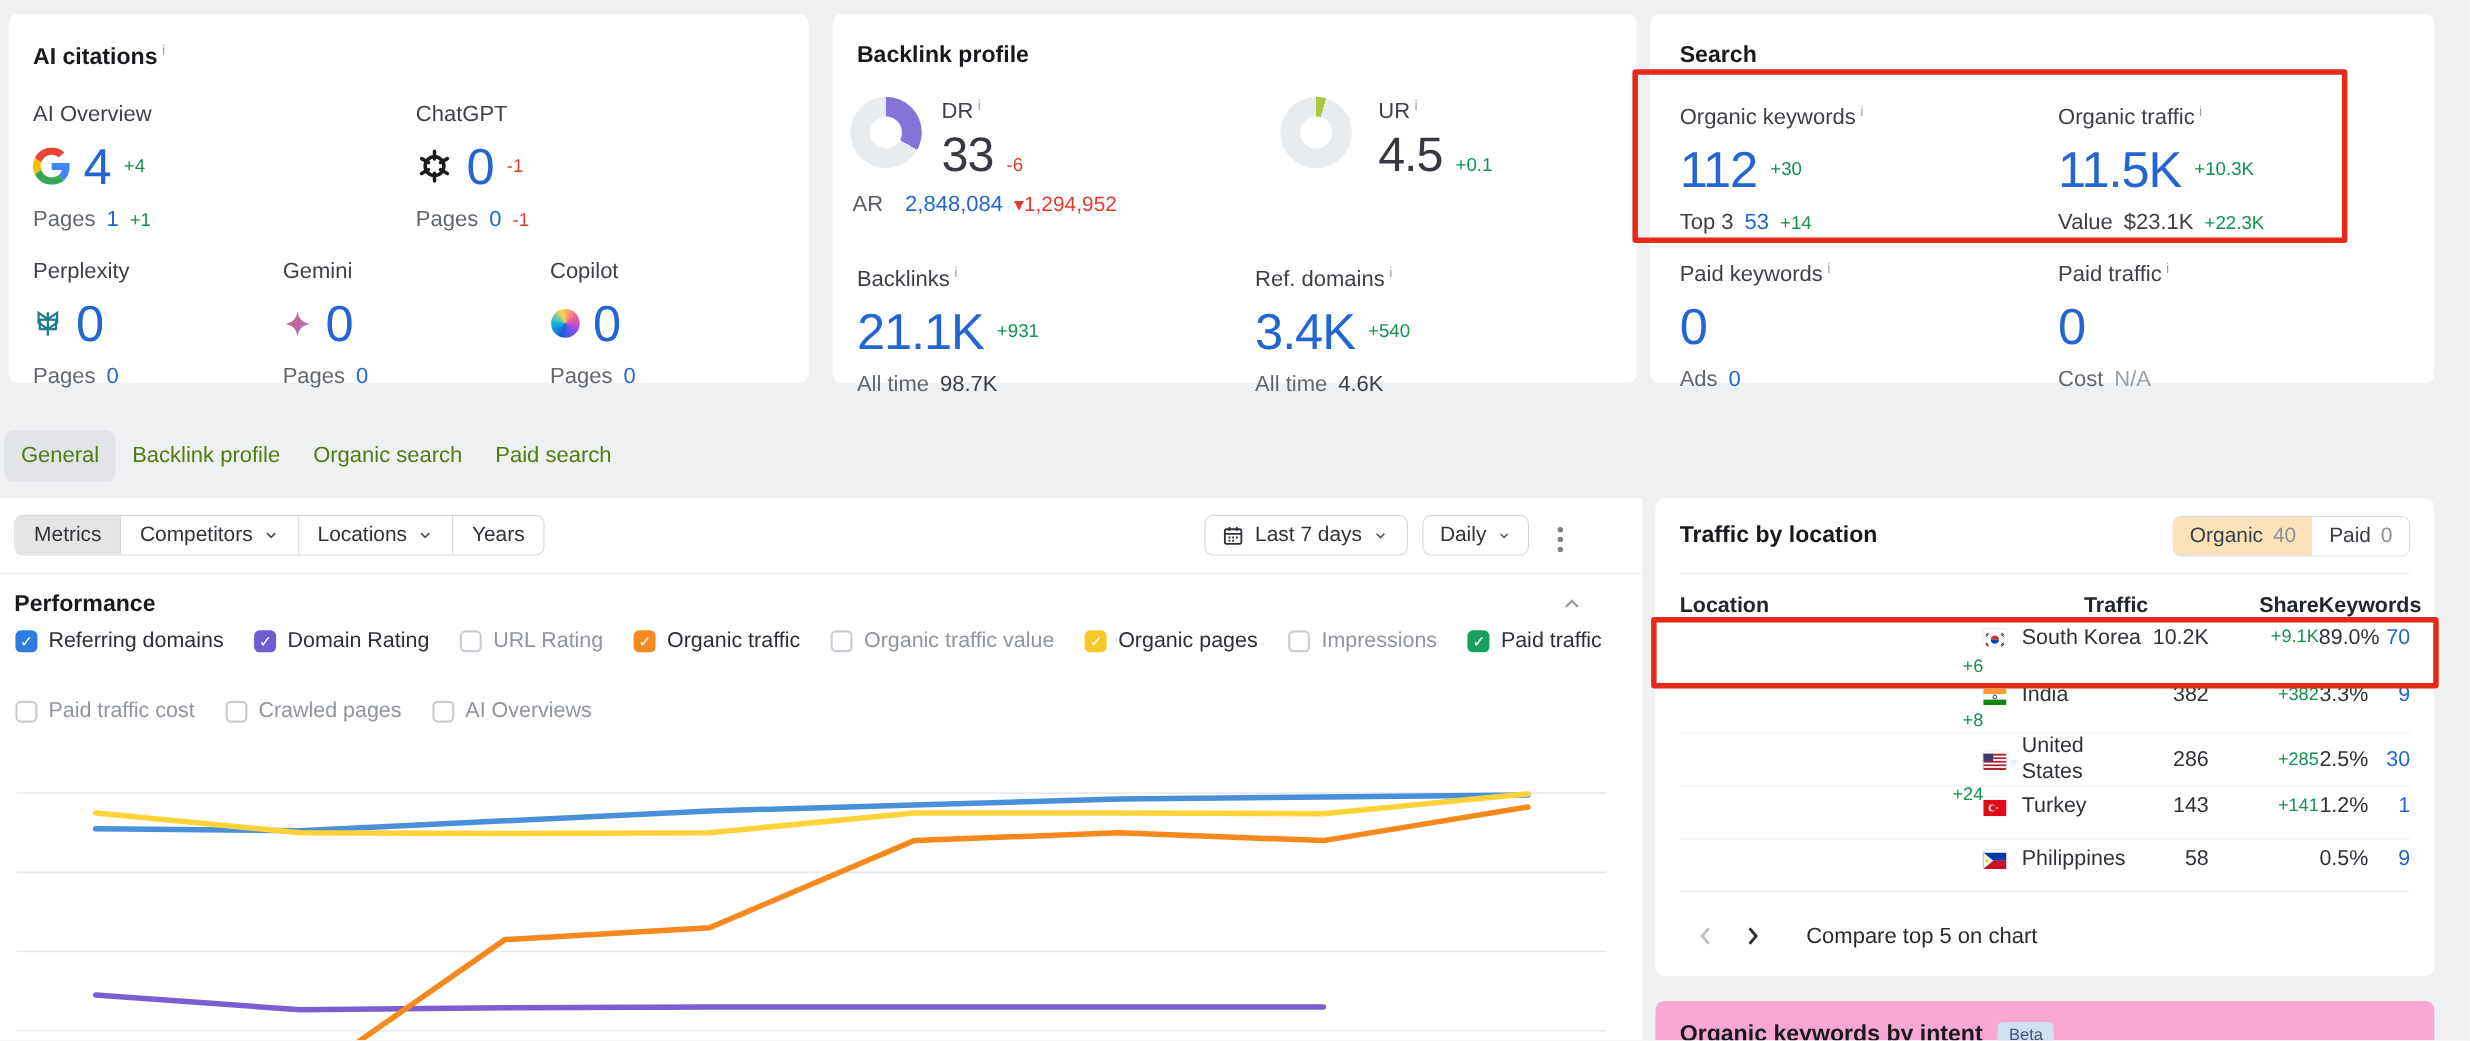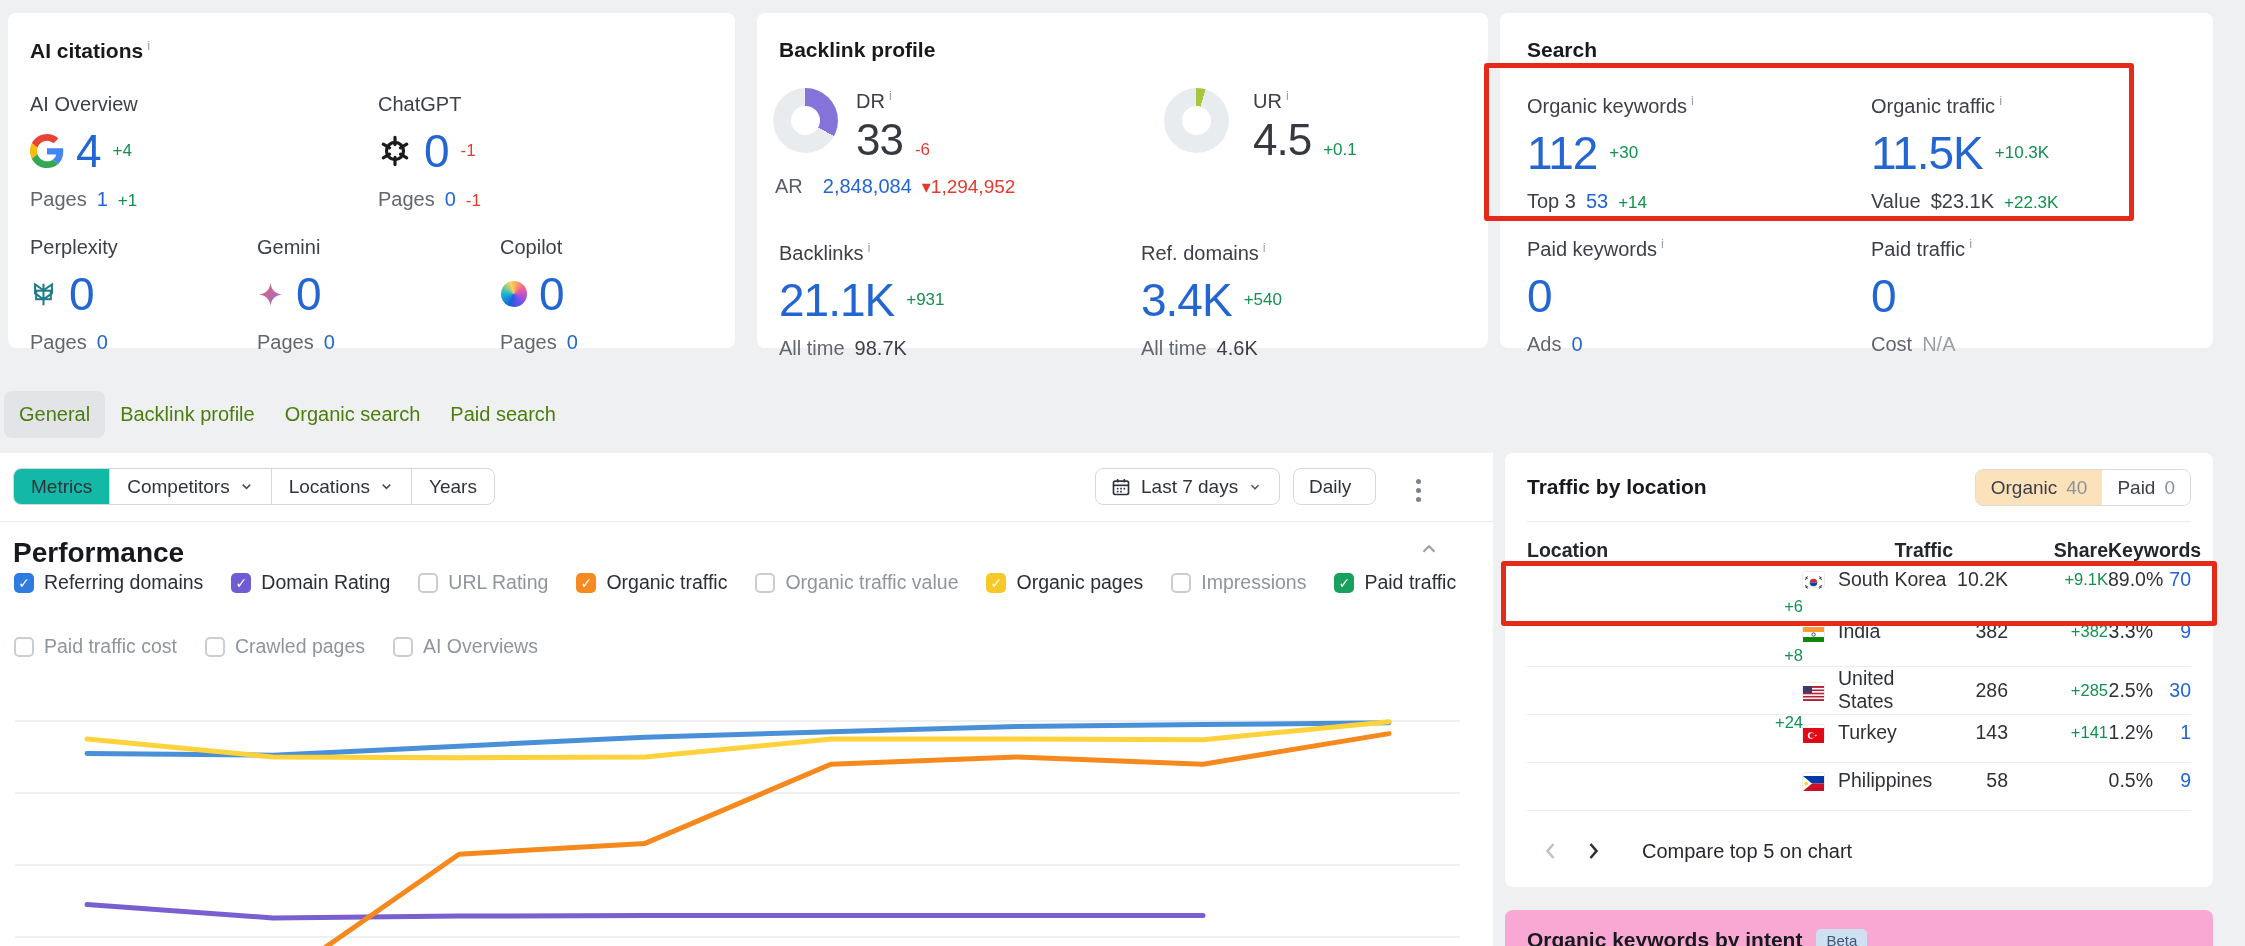--- a/index.html
+++ b/index.html
@@ -46,27 +46,27 @@
   .tab.active{background:#e2e4e8;}
 
   .panel-left{position:absolute;left:0;top:453px;width:1493px;height:493px;background:#fff;}
   .panel-right{position:absolute;left:1505px;top:453px;width:708px;height:434px;background:#fff;border-radius:8px;}
   .panel-intent{position:absolute;left:1505px;top:910px;width:708px;height:36px;background:#f9a8d4;border-radius:8px 8px 0 0;}
 
   .filter-group{position:absolute;left:13px;top:15px;height:37px;display:flex;border:1px solid #d5d8dc;
     border-radius:8px;background:#fff;overflow:hidden;box-sizing:border-box;}
   .seg{padding:0 17px;font-size:19px;color:#303439;border-right:1px solid #d5d8dc;display:flex;align-items:center;gap:9px;}
   .seg:last-child{border-right:none;}
-  .seg.active{background:#14b8a6;}
+  .seg.active{background:#e5e5e5;}
   .btn{position:absolute;top:15px;height:37px;display:flex;align-items:center;gap:10px;padding:0 15px;
     border:1px solid #d5d8dc;border-radius:8px;background:#fff;font-size:19px;color:#2f3338;box-sizing:border-box;}
   .kebab{position:absolute;left:1410px;top:20px;display:flex;flex-direction:column;gap:4px;padding:6px;}
   .kebab span{width:5px;height:5px;border-radius:50%;background:#7c828a;}
   .hdiv{position:absolute;left:0;top:68px;width:100%;height:1px;background:#e9ebee;}
-  .perf-title{position:absolute;left:13px;top:84px;font-size:28px;font-weight:bold;color:#17191d;}
+  .perf-title{position:absolute;left:13px;top:84px;font-size:21px;font-weight:bold;color:#17191d;}
   .collapse{position:absolute;left:1418px;top:86px;}
 
   .cbrow{position:absolute;left:14px;display:flex;gap:28px;}
   .cbrow1{top:118px;}
   .cbrow2{top:182px;}
   .cb{display:flex;align-items:center;gap:10px;font-size:19.5px;color:#2c3036;white-space:nowrap;}
   .cb.off{color:#90959d;}
   .cbbox{width:20px;height:20px;border-radius:5px;box-sizing:border-box;border:2px solid #c9ced4;background:#fff;
     display:flex;align-items:center;justify-content:center;font-size:14px;color:#fff;line-height:1;}
   .cbbox.on{border:none;}
@@ -351,21 +351,21 @@
           <line x1="11" y1="14" x2="13" y2="14"></line>
           <line x1="15" y1="14" x2="17" y2="14"></line>
           <line x1="7" y1="17.5" x2="9" y2="17.5"></line>
           <line x1="11" y1="17.5" x2="13" y2="17.5"></line>
         </svg>
       <span>Last 7 days</span>
       <svg width="14" height="14" viewBox="0 0 20 20">
           <polyline points="5,7.5 10,12.5 15,7.5" fill="none" stroke="#4a4e55" stroke-width="2"></polyline>
         </svg>
     </div>
-    <div class="btn" style="left:1293px;width:83px;text-align:center;">
+    <div class="btn" style="left:1293px;width:97px;text-align:center;">
       <span>Daily</span>
       <svg width="14" height="14" viewBox="0 0 20 20">
           <polyline points="5,7.5 10,12.5 15,7.5" fill="none" stroke="#4a4e55" stroke-width="2"></polyline>
         </svg>
     </div>
     <div class="kebab">
         <span></span>
         <span></span>
         <span></span>
       </div>

